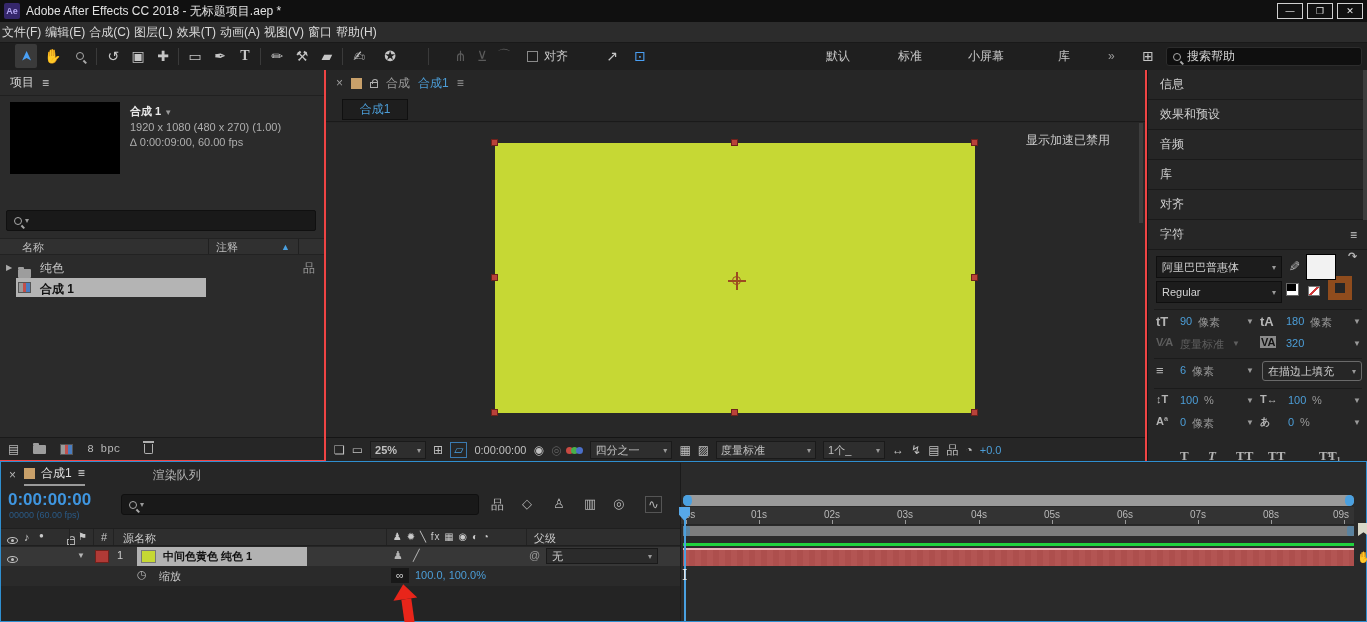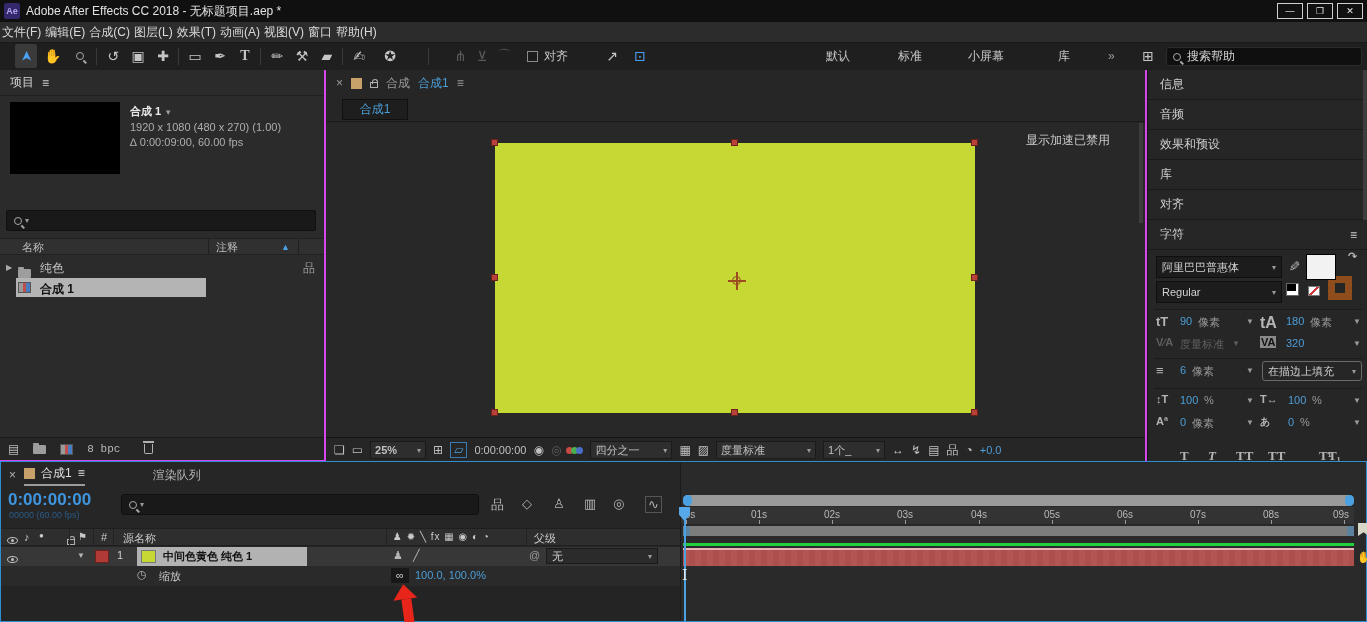--- a/index.html
+++ b/index.html
@@ -1,17 +1,17 @@
 <!DOCTYPE html>
 <html><head>
 <meta charset="utf-8">
 <style>
   * { margin:0; padding:0; box-sizing:border-box; }
   body { background:#000; font-family:"Liberation Sans","DejaVu Sans",sans-serif; }
-  .screen { position:relative; width:1367px; height:622px; background:#d946ef; overflow:hidden; color:#c8c8c8; font-size:12px; }
+  .screen { position:relative; width:1367px; height:622px; background:#ef4444; overflow:hidden; color:#c8c8c8; font-size:12px; }
   .abs { position:absolute; }
 
   
   .titlebar { position:absolute; left:0; top:0; width:1367px; height:22px; background:#101010; display:flex; align-items:center; }
   .ae-badge { width:16px; height:16px; margin:0 6px 0 4px; background:#35276b; color:#b4a6f0; font-size:9px; font-weight:bold; display:flex; align-items:center; justify-content:center; border-radius:2px; }
   .wintitle { color:#e2e2e2; font-size:12px; }
   .winctrl { position:absolute; right:4px; top:3px; display:flex; gap:4px; }
   .wbtn { width:26px; height:16px; border:1px solid #cfcfcf; color:#e8e8e8; font-size:9px; display:flex; align-items:center; justify-content:center; }
 
   
@@ -314,24 +314,24 @@
       <span class="blue">+0.0</span>
     </div>
     <div class="scrollstrip" style="left:813px; top:53px; height:100px;"></div>
   </div>
 
   <div class="rightcol">
     <div class="rhead">
         <span>信息</span>
       </div>
     <div class="rhead">
+        <span>效果和预设</span>
+      </div>
+    <div class="rhead">
         <span>音频</span>
-      </div>
-    <div class="rhead">
-        <span>效果和预设</span>
       </div>
     <div class="rhead">
         <span>库</span>
       </div>
     <div class="rhead">
         <span>对齐</span>
       </div>
     <div class="rhead">
         <span>字符</span>
       <span>≡</span>
@@ -352,21 +352,21 @@
       </div>
       <span class="swbw" style="left:138px; top:33px;"></span>
       <span class="swnone" style="left:160px; top:36px;"></span>
 
       <div class="cpdiv" style="top:59px;"></div>
 
       <span class="cpicon" style="left:8px; top:64px; font-size:13px;">tT</span>
       <span class="cpval" style="left:32px; top:65px;">90</span>
       <span class="cpunit" style="left:50px; top:65px;">像素</span>
       <span class="cpcaret" style="left:98px; top:67px;">▼</span>
-      <span class="cpicon" style="left:112px; top:64px; font-size:16px;">tA</span>
+      <span class="cpicon" style="left:112px; top:64px; font-size:13px;">tA</span>
       <span class="cpval" style="left:138px; top:65px;">180</span>
       <span class="cpunit" style="left:162px; top:65px;">像素</span>
       <span class="cpcaret" style="left:205px; top:67px;">▼</span>
 
       <span class="cpicon cpdim" style="left:8px; top:86px;text-align:center;">V∕A</span>
       <span class="cpunit cpdim" style="left:32px; top:87px;">度量标准</span>
       <span class="cpcaret cpdim" style="left:84px; top:89px;">▼</span>
       <span class="cpicon" style="left:112px; top:86px; background:#8a8a8a; color:#111; padding:0 1px;">VA</span>
       <span class="cpval" style="left:138px; top:87px;">320</span>
       <span class="cpcaret" style="left:205px; top:89px;">▼</span>

